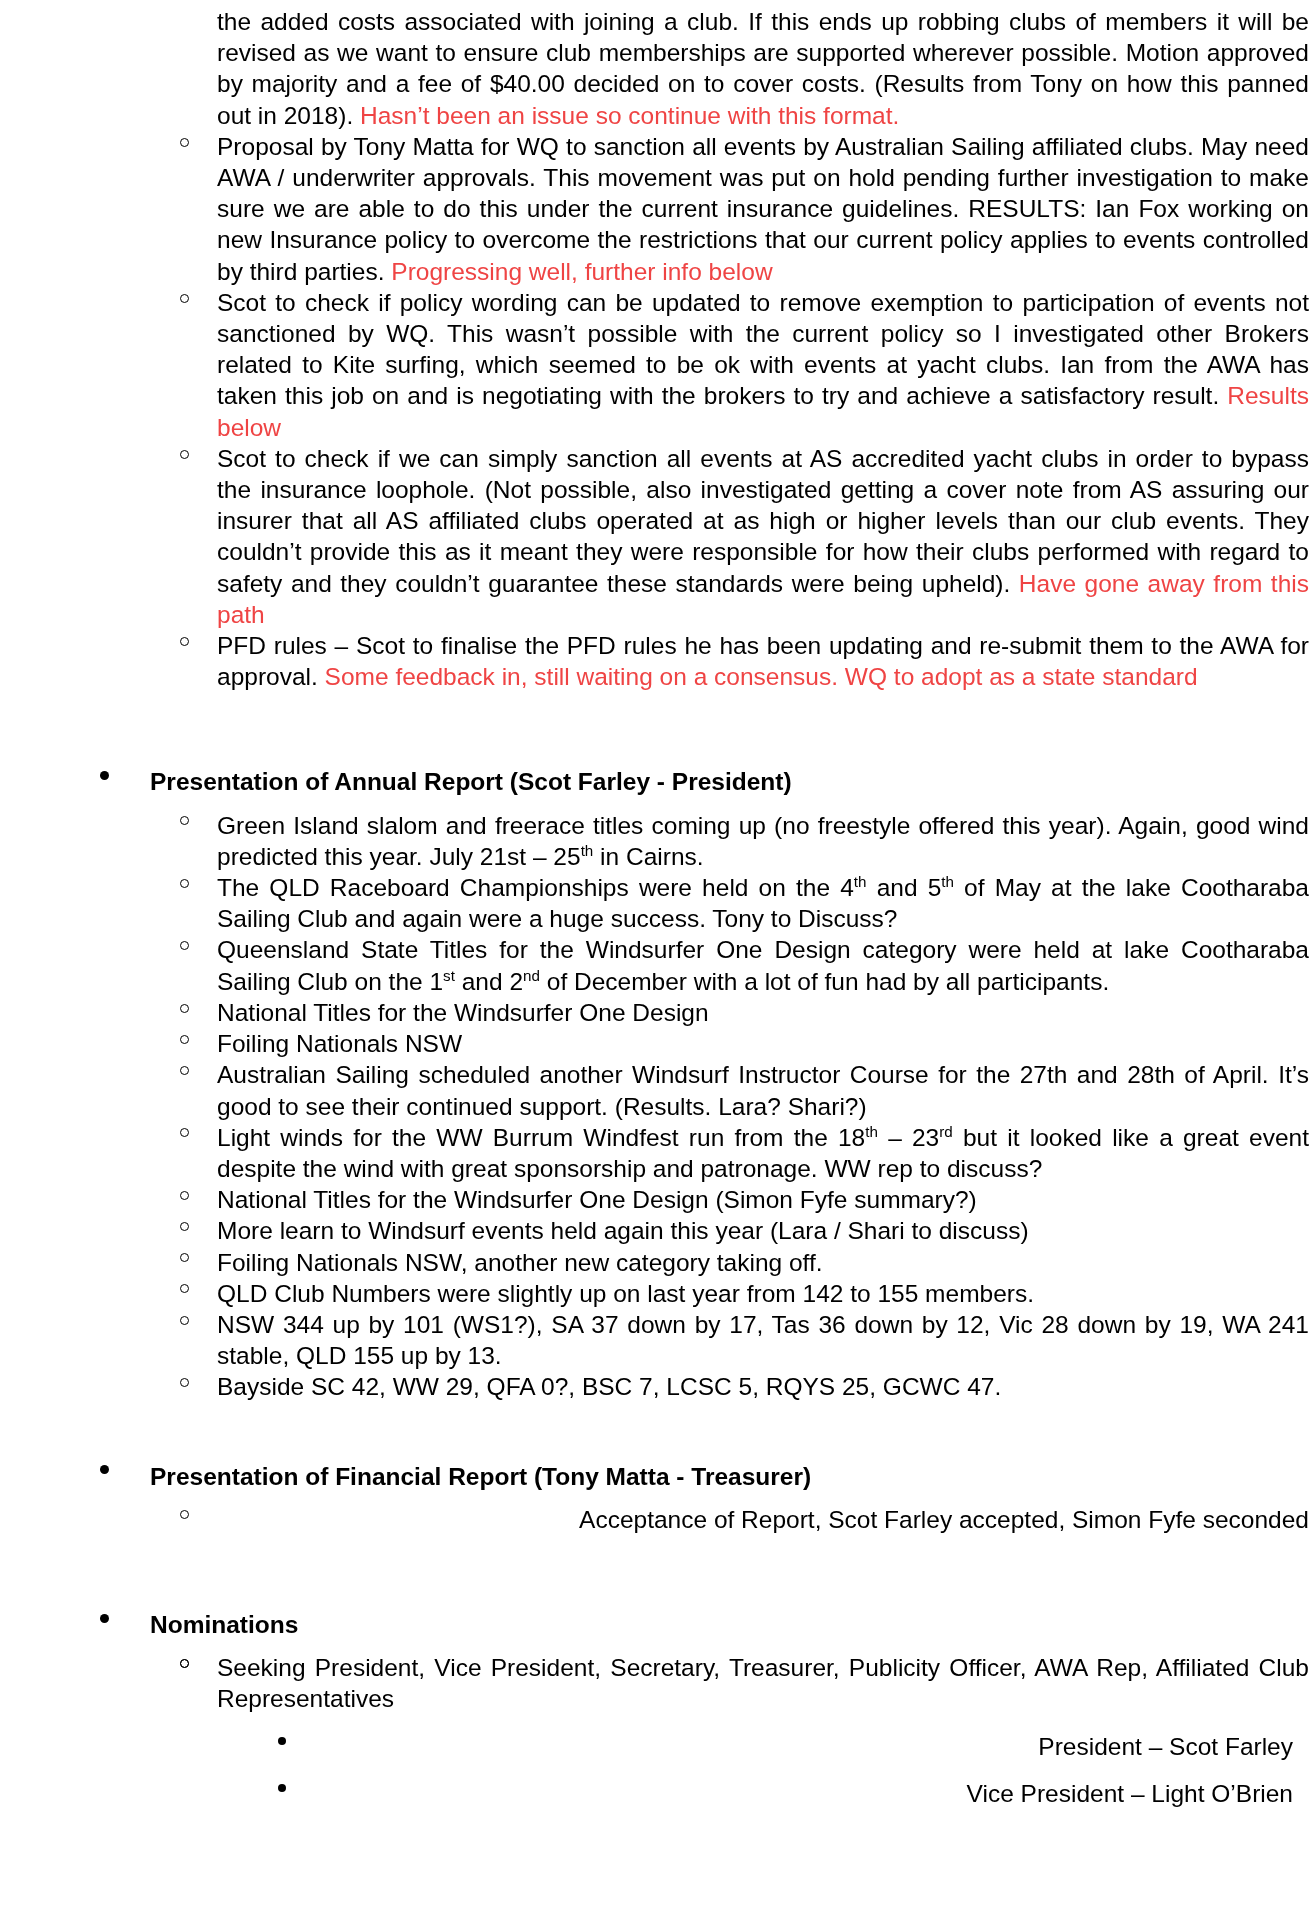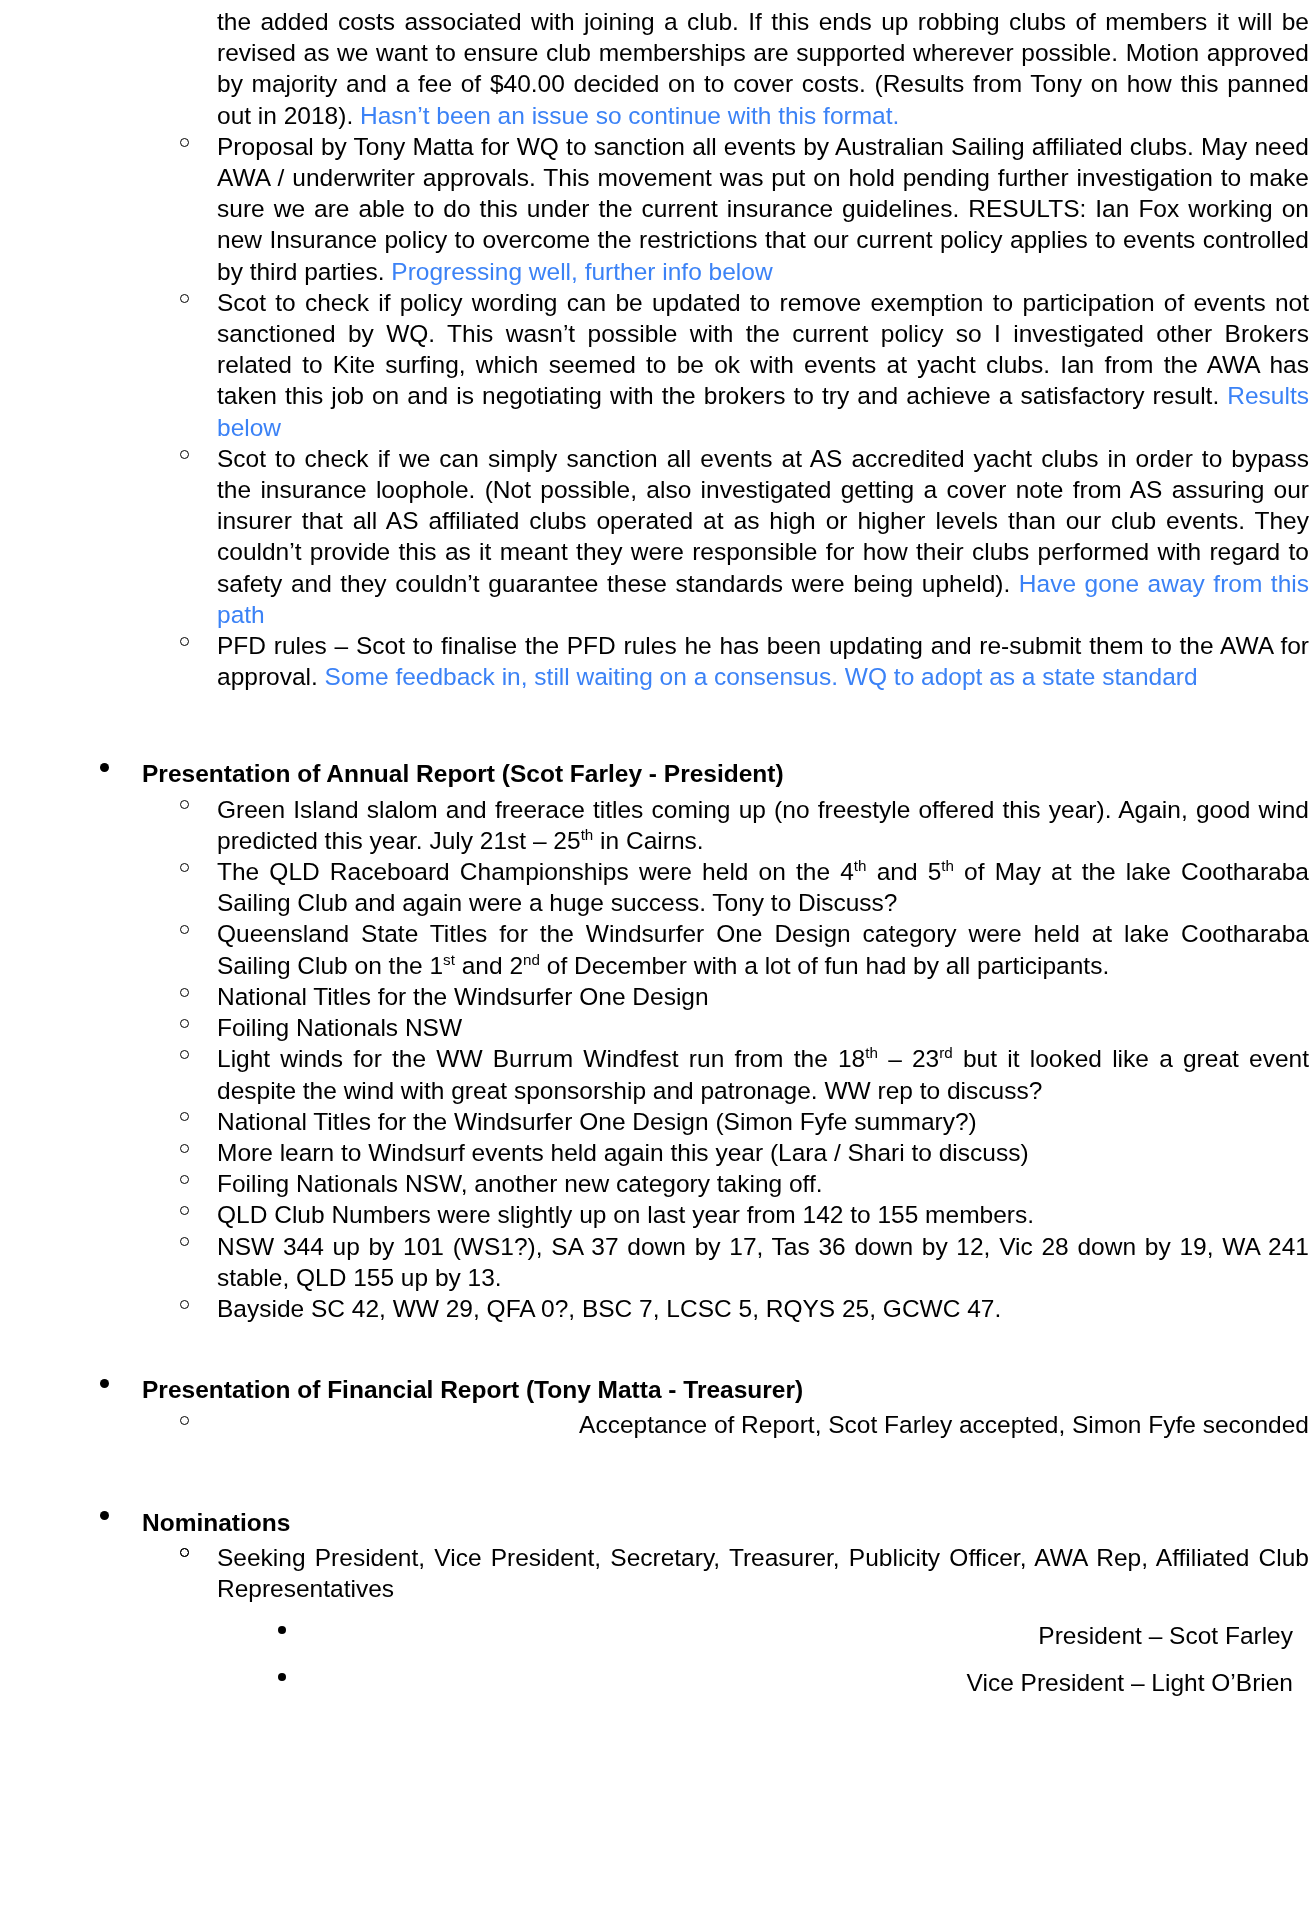--- a/index.html
+++ b/index.html
@@ -95,24 +95,24 @@
   .lead {
     
     padding-left: 217px;
     position: relative;
   }
   .heading {
     font-size: 24.5px;
     line-height: 31.2px;
     font-weight: bold;
     text-align: left;
-    margin: 4px;
+    margin: 12px;
   }
   .red {
-    color: #3b82f6;
+    color: #ef4444;
   }
   sup {
     font-size: 0.62em;
     line-height: 0;
     vertical-align: super;
   }
   .gap-lg { height: 46px; }
   .gap-xl { height: 62px; }
 </style>
 </head>
@@ -166,20 +166,24 @@
         <li>
           <span class="bullet"></span>
           <p class="para"><span>National Titles for the Windsurfer One Design</span></p>
         </li>
         <li>
           <span class="bullet"></span>
           <p class="para"><span>Foiling Nationals NSW</span></p>
         </li>
         <li>
           <span class="bullet"></span>
+          <p class="para"><span>Australian Sailing scheduled another Windsurf Instructor Course for the 27th and 28th of April.  It’s good to see their continued support.  (Results. Lara?  Shari?)</span></p>
+        </li>
+        <li>
+          <span class="bullet"></span>
           <p class="para"><span>Light winds for the WW Burrum Windfest run from the 18</span><sup>th</sup><span> – 23</span><sup>rd</sup><span> but it looked like a great event despite the wind with great sponsorship and patronage.  WW rep to discuss?</span></p>
         </li>
         <li>
           <span class="bullet"></span>
           <p class="para"><span>National Titles for the Windsurfer One Design (Simon Fyfe summary?)</span></p>
         </li>
         <li>
           <span class="bullet"></span>
           <p class="para"><span>More learn to Windsurf events held again this year (Lara / Shari to discuss)</span></p>
         </li>

